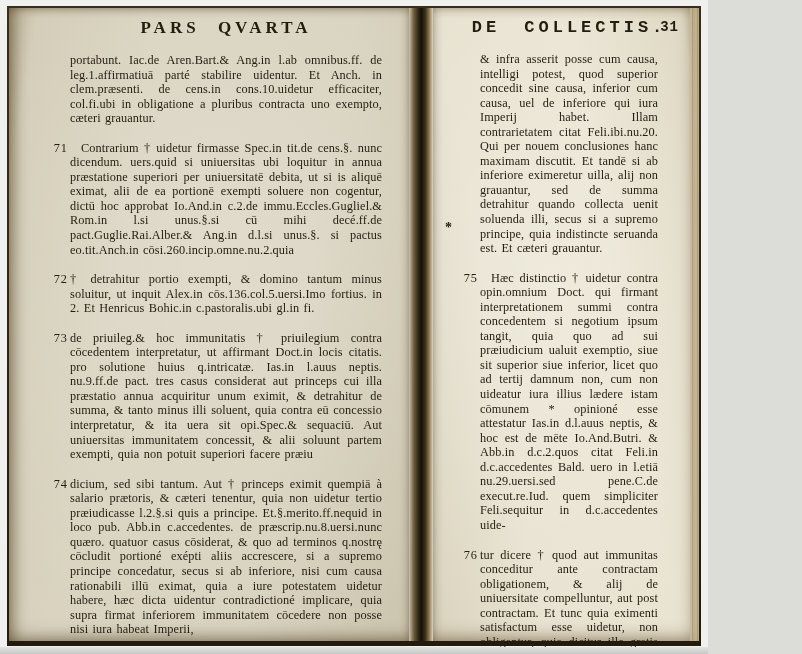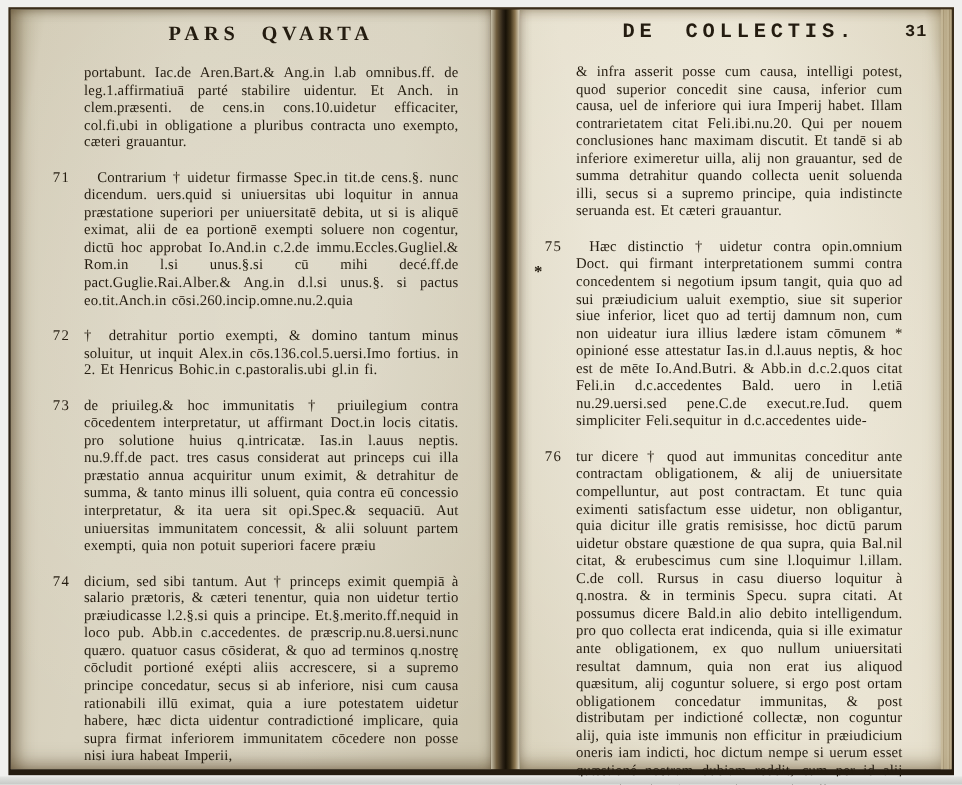--- a/index.html
+++ b/index.html
@@ -1,18 +1,18 @@
 <!DOCTYPE html>
 <html><head>
 <meta charset="utf-8">
 <style>
   html,body{margin:0;padding:0;background:#dcdcd8;}
   .scan{
     position:relative;
-    width:802px;height:654px;
+    width:708px;height:654px;
     box-sizing:border-box;
     background:#f0f0ee;
     padding:6px 7px 7px 7px;
     font-family:"Liberation Serif","DejaVu Serif",serif;
     overflow:hidden;
   }
   .floor{
     position:absolute;left:0;right:0;bottom:0;height:7px;
     background:linear-gradient(#e4e5e2,#c6c8c5);
   }
@@ -85,21 +85,21 @@
     word-spacing:1.2px;
     letter-spacing:.1px;
   }
   .section{position:relative;margin:15px;}
   .section.indent{text-indent:11px;}
   .margin-num{
     position:absolute;
     left:-26px;top:0;
     width:24px;
     text-indent:0;
-    text-align:left;
+    text-align:right;
     font-size:12.3px;
     letter-spacing:1px;
   }
   .star{
     position:absolute;
     left:-20px;top:169px;
     font-size:14px;font-weight:bold;
   }
   .catchword-row-left{
     text-align:right;

